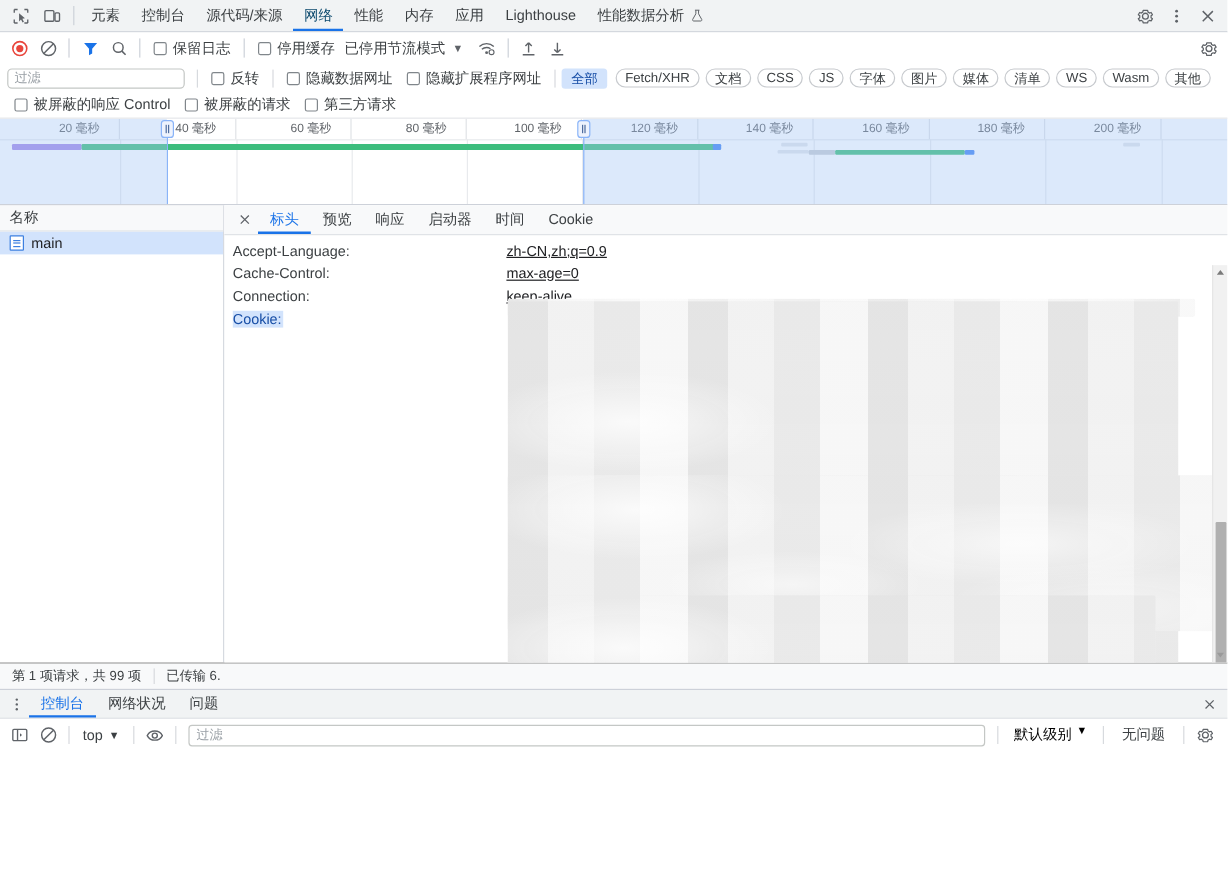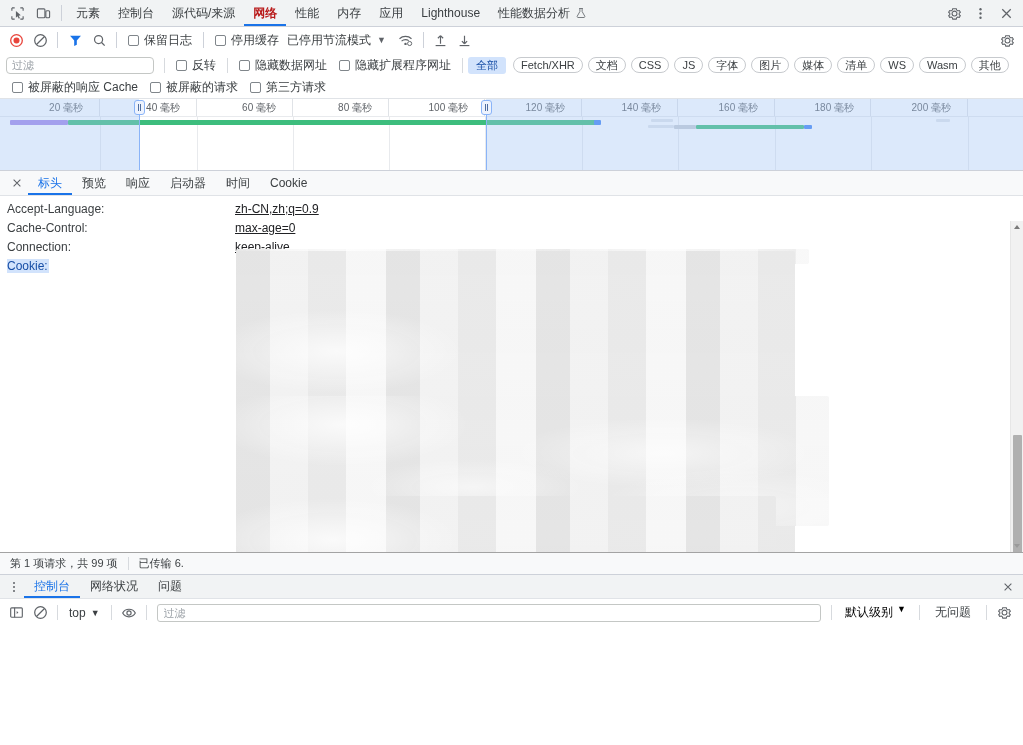--- a/index.html
+++ b/index.html
@@ -55,23 +55,23 @@
     padding: 0 9px;
     display: flex;
     align-items: center;
     color: #3c4043;
     font-size: 12px;
     white-space: nowrap;
     position: relative;
     box-sizing: border-box;
   }
   .main-tab.active {
-    color: #b91c1c;
+    color: #0c4a6e;
     box-shadow: inset 0 -2px 0 #1a73e8;
-    font-weight: 700;
+    font-weight: 400;
   }
   .tabbar-spacer { flex: 1; }
   .tb-right {
     display: flex;
     align-items: center;
   }
 
   
   .net-toolbar {
     height: 26px;
@@ -737,21 +737,21 @@
       <span>Wasm</span>
     </div>
     <div class="chip">
       <span>其他</span>
     </div>
   </div>
 
   <div class="blocked-row">
     <label class="cb-item">
       <span class="cbox"></span>
-      <span>被屏蔽的响应 Cache</span>
+      <span>被屏蔽的响应 Control</span>
     </label>
     <label class="cb-item">
       <span class="cbox"></span>
       <span>被屏蔽的请求</span>
     </label>
     <label class="cb-item">
       <span class="cbox"></span>
       <span>第三方请求</span>
     </label>
   </div>
@@ -821,20 +821,35 @@
         <i></i>
     </div>
     <div class="ov-handle" style="left:481px">
       <i></i>
         <i></i>
     </div>
   </div>
 
   <div class="content">
 
+    <div class="req-pane">
+      <div class="req-head">
+        <span>名称</span>
+      </div>
+      <div class="req-list">
+        <div class="req-row">
+          <span class="doc-icon">
+            <i></i>
+              <i></i>
+              <i></i>
+          </span>
+          <span>main</span>
+        </div>
+      </div>
+    </div>
 
     <div class="detail-pane">
       <div class="detail-tabs">
         <div class="dt-close">
           <svg width="12" height="12" viewBox="0 0 16 16">
             <path d="M3.5 3.5l9 9M12.5 3.5l-9 9" stroke="#5f6368" stroke-width="1.4"></path>
           </svg>
         </div>
         <div class="dtab active">
           <span>标头</span>

